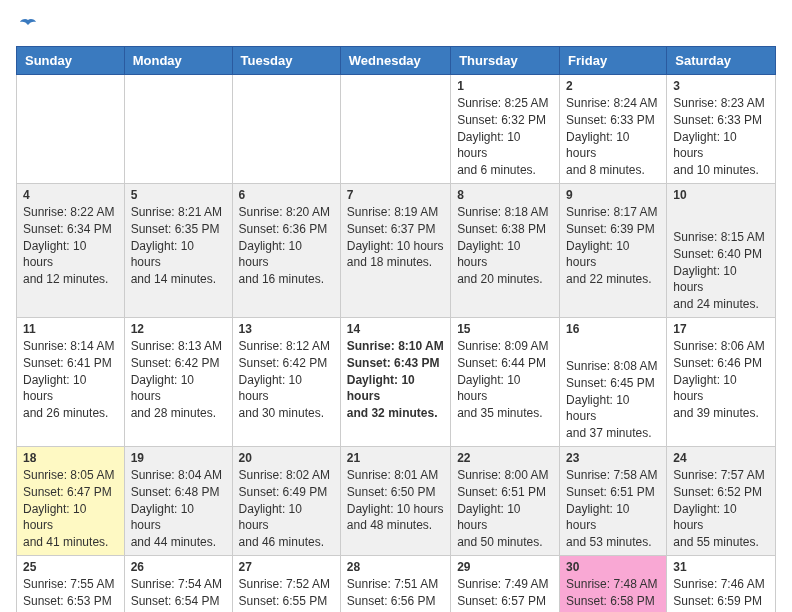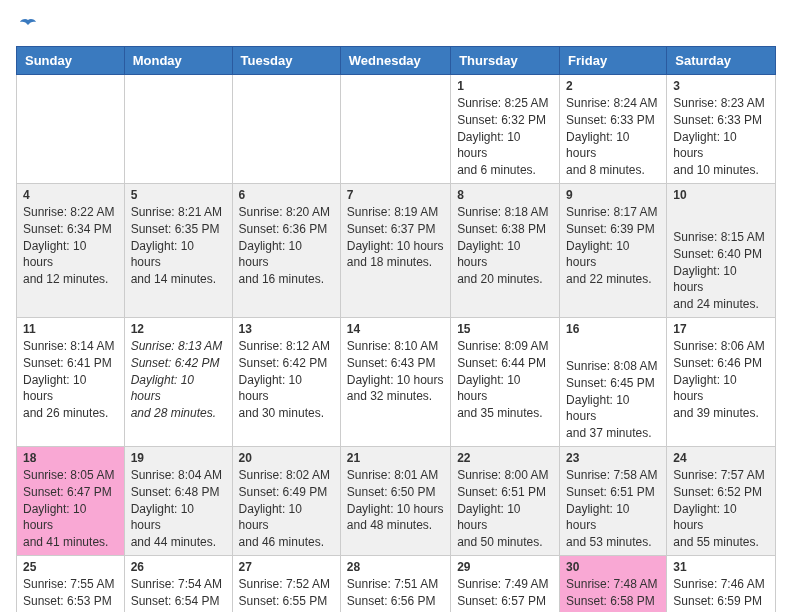--- a/index.html
+++ b/index.html
@@ -209,35 +209,35 @@
       <tr>
         <td style="background: rgb(255, 255, 255);">
           <div class="day-number">11</div>
           <div class="day-info" style="white-space: pre-line;">Sunrise: 8:14 AM
 Sunset: 6:41 PM
 Daylight: 10 hours
 and 26 minutes.</div>
         </td>
         <td style="background: rgb(255, 255, 255);">
           <div class="day-number">12</div>
-          <div class="day-info" style="white-space: pre-line; font-style: italic;">Sunrise: 8:13 AM
+          <div class="day-info" style="white-space: pre-line;">Sunrise: 8:13 AM
 Sunset: 6:42 PM
 Daylight: 10 hours
 and 28 minutes.</div>
         </td>
         <td style="background: rgb(255, 255, 255);">
           <div class="day-number">13</div>
           <div class="day-info" style="white-space: pre-line;">Sunrise: 8:12 AM
 Sunset: 6:42 PM
 Daylight: 10 hours
 and 30 minutes.</div>
         </td>
         <td style="background: rgb(255, 255, 255);">
           <div class="day-number">14</div>
-          <div class="day-info" style="white-space: pre-line;">Sunrise: 8:10 AM
+          <div class="day-info" style="white-space: pre-line; font-weight: bold;">Sunrise: 8:10 AM
 Sunset: 6:43 PM
 Daylight: 10 hours
 and 32 minutes.</div>
         </td>
         <td style="background: rgb(255, 255, 255);">
           <div class="day-number">15</div>
           <div class="day-info" style="white-space: pre-line;">Sunrise: 8:09 AM
 Sunset: 6:44 PM
 Daylight: 10 hours
 and 35 minutes.</div>
@@ -251,21 +251,21 @@
         </td>
         <td style="background: rgb(255, 255, 255);">
           <div class="day-number">17</div>
           <div class="day-info" style="white-space: pre-line;">Sunrise: 8:06 AM
 Sunset: 6:46 PM
 Daylight: 10 hours
 and 39 minutes.</div>
         </td>
       </tr>
       <tr>
-        <td style="background: #f9a8d4; margin-top: 16px;">
+        <td style="background: #fef9c3; margin-top: 16px;">
           <div class="day-number">18</div>
           <div class="day-info" style="white-space: pre-line;">Sunrise: 8:05 AM
 Sunset: 6:47 PM
 Daylight: 10 hours
 and 41 minutes.</div>
         </td>
         <td style="background: rgb(240, 240, 240);">
           <div class="day-number">19</div>
           <div class="day-info" style="white-space: pre-line;">Sunrise: 8:04 AM
 Sunset: 6:48 PM

